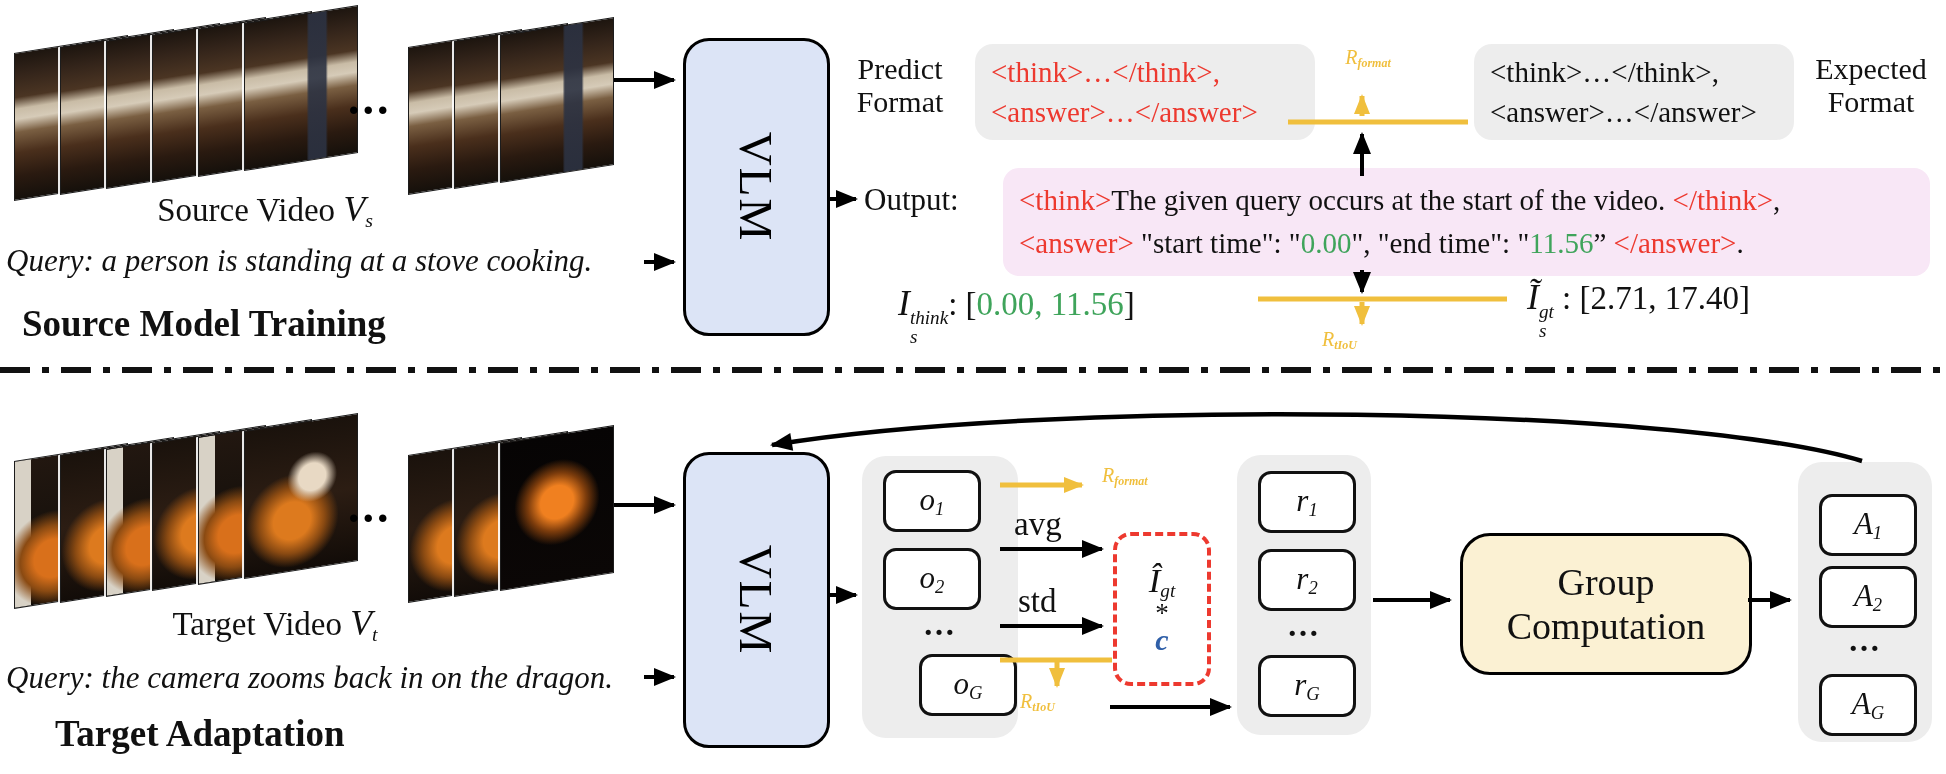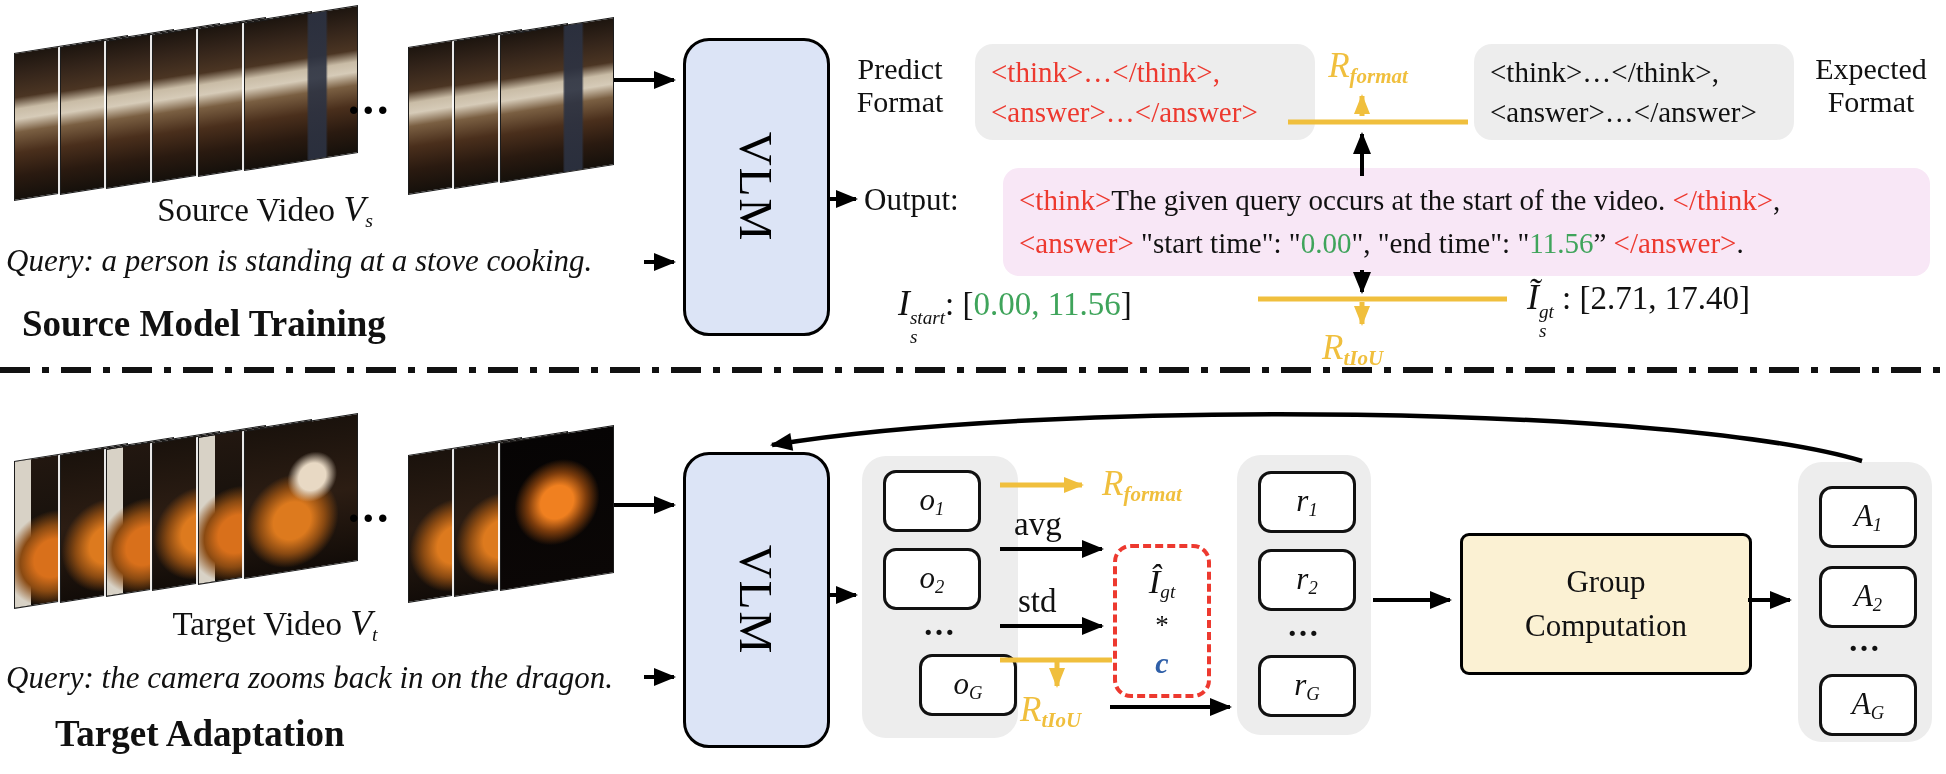--- a/index.html
+++ b/index.html
@@ -51,39 +51,39 @@
   .pinkbox{background:#f8e7f6;border-radius:16px;padding:11px 16px;font-size:29px;line-height:43px;white-space:nowrap;}
   .graycol{background:#ededed;border-radius:24px;}
   .wbox{
     position:absolute;left:21px;width:92px;height:56px;
     background:#fff;border:3px solid #111;border-radius:13px;
     display:flex;align-items:center;justify-content:center;
     font-style:italic;font-size:31px;
   }
   .coldots{position:absolute;left:0;width:100%;text-align:center;font-size:32px;font-weight:bold;letter-spacing:2px;}
   .groupbox{
-    background:#fbf1d3;border:3.5px solid #000;border-radius:9px;
+    background:#fbf1d3;border:3.5px solid #000;border-radius:30px;
     display:flex;flex-direction:column;align-items:center;justify-content:center;
-    font-size:31px;line-height:44px;
+    font-size:38px;line-height:44px;
   }
   .reddash{
     border:4.5px dashed #ed392f;border-radius:18px;
     display:flex;flex-direction:column;align-items:center;justify-content:center;
   }
   
   .t-red{color:#ed392f;}
   .t-green{color:#3fa45b;}
   .t-yellow{color:#f0bf3d;}
   .t-blue{color:#2f5fa8;}
   .ital{font-style:italic;}
   .bold{font-weight:bold;}
   .sub{font-size:0.6em;font-style:italic;vertical-align:-0.28em;}
   .ssk{display:inline-flex;flex-direction:column;font-size:0.58em;line-height:1.0;vertical-align:-0.45em;font-style:italic;}
   .mathI{font-style:italic;font-size:1.08em;}
-  .rlabel{font-style:italic;font-size:35px;white-space:nowrap;}
+  .rlabel{font-style:italic;font-size:20px;white-space:nowrap;}
   .rlabel .sub{font-weight:bold;}
   .sectitle{font-weight:bold;font-size:37px;white-space:nowrap;}
   .query{font-style:italic;font-size:31px;white-space:nowrap;}
   .vidlabel{font-size:33px;white-space:nowrap;}
   .fmtlabel{font-size:30px;line-height:33px;text-align:center;white-space:nowrap;}
   .formula{font-size:33px;white-space:nowrap;}
   .avgstd{font-size:33px;}
   .divider{
     position:absolute;left:0;top:367px;width:1946px;height:6px;
     background:repeating-linear-gradient(90deg,#111 0 30px,transparent 30px 42px,#111 42px 49px,transparent 49px 61px);
@@ -149,21 +149,21 @@
     <div>
       <span class="t-red">&lt;think&gt;</span><span>The given query occurs at the start of the video. </span><span class="t-red">&lt;/think&gt;</span><span>,</span>
     </div>
     <div>
       <span class="t-red">&lt;answer&gt;</span><span> "start time": "</span><span class="t-green">0.00</span><span>", "end time": "</span><span class="t-green">11.56</span><span>” </span><span class="t-red">&lt;/answer&gt;</span><span>.</span>
     </div>
   </div>
 
   <div class="abs formula" style="left:898px;top:282px;">
     <span class="mathI">I</span><span class="ssk">
-        <span>start</span>
+        <span>think</span>
         <span>s</span>
       </span><span>: </span><span>[</span><span class="t-green">0.00, 11.56</span><span>]</span>
   </div>
 
   <div class="abs rlabel t-yellow" style="left:1322px;top:328px;">
     <span>R</span><span class="sub">tIoU</span>
   </div>
 
   <div class="abs formula" style="left:1527px;top:276px;">
     <span class="mathI">Ĩ</span><span class="ssk">
@@ -214,21 +214,21 @@
       </div>
   </div>
 
   <div class="abs rlabel t-yellow" style="left:1102px;top:464px;">
     <span>R</span><span class="sub">format</span>
   </div>
 
   <div class="abs avgstd" style="left:1014px;top:506px;">avg</div>
   <div class="abs avgstd" style="left:1018px;top:583px;">std</div>
 
-  <div class="abs reddash" style="left:1113px;top:544px;width:90px;height:146px;gap:11px;">
+  <div class="abs reddash" style="left:1113px;top:532px;width:90px;height:146px;">
     <span style="font-size:32px;color:#111;"><span class="mathI">Î</span><span class="sub">gt</span></span>
     <span style="font-size:27px;color:#111;line-height:20px;">*</span>
     <span class="t-blue ital bold" style="font-size:30px;">c</span>
   </div>
 
   <div class="abs rlabel t-yellow" style="left:1020px;top:690px;">
     <span>R</span><span class="sub">tIoU</span>
   </div>
 
   <div class="abs graycol" style="left:1237px;top:455px;width:134px;height:280px;">
@@ -243,21 +243,21 @@
         <span><span>r</span><span class="sub">G</span></span>
       </div>
   </div>
 
   <div class="abs groupbox" style="left:1460px;top:533px;width:286px;height:136px;">
     <div>Group</div>
     <div>Computation</div>
   </div>
 
   <div class="abs graycol" style="left:1798px;top:462px;width:134px;height:280px;">
-    <div class="wbox" style="top:24px;text-align:center;">
+    <div class="wbox" style="top:32px;text-align:center;">
         <span><span>A</span><span class="sub">1</span></span>
       </div>
     <div class="wbox" style="top:104px;">
         <span><span>A</span><span class="sub">2</span></span>
       </div>
     <div class="coldots" style="top:160px;">…</div>
     <div class="wbox" style="top:212px;">
         <span><span>A</span><span class="sub">G</span></span>
       </div>
   </div>

